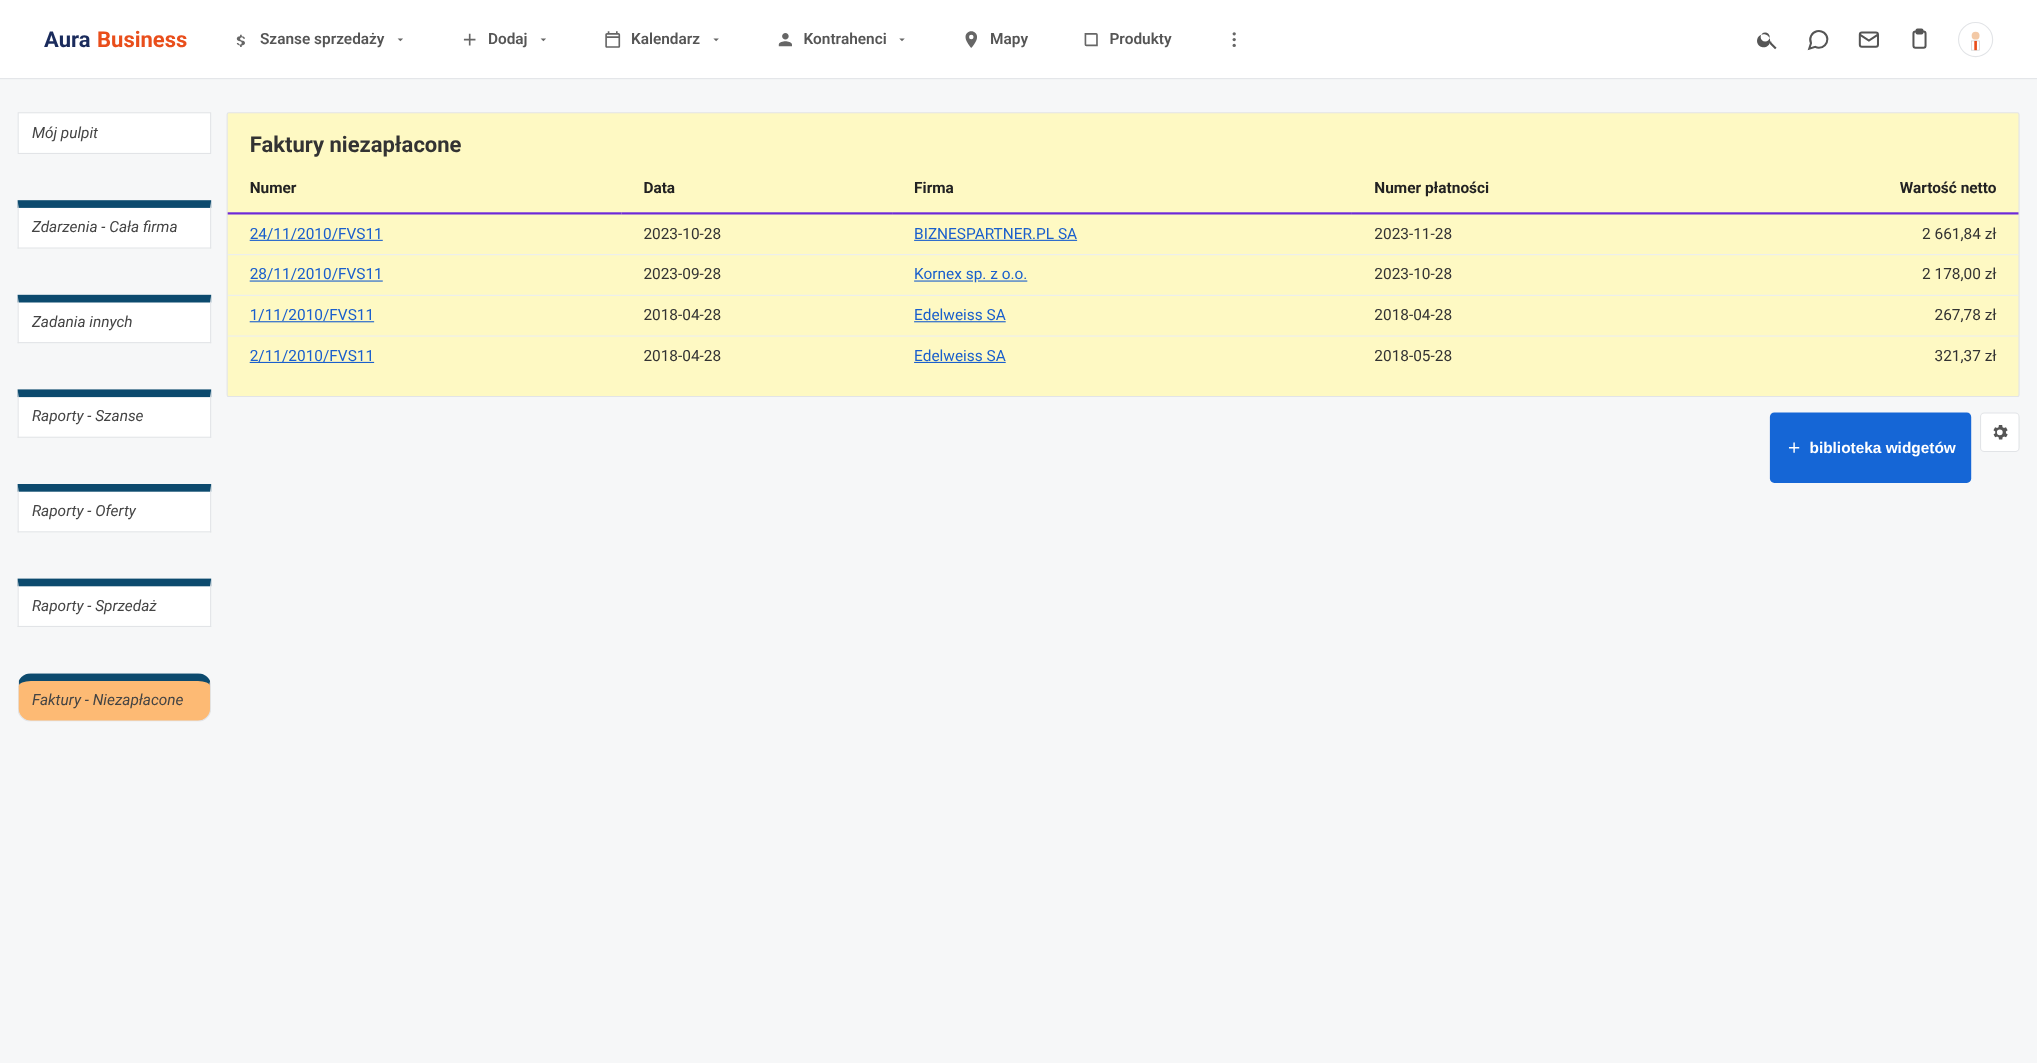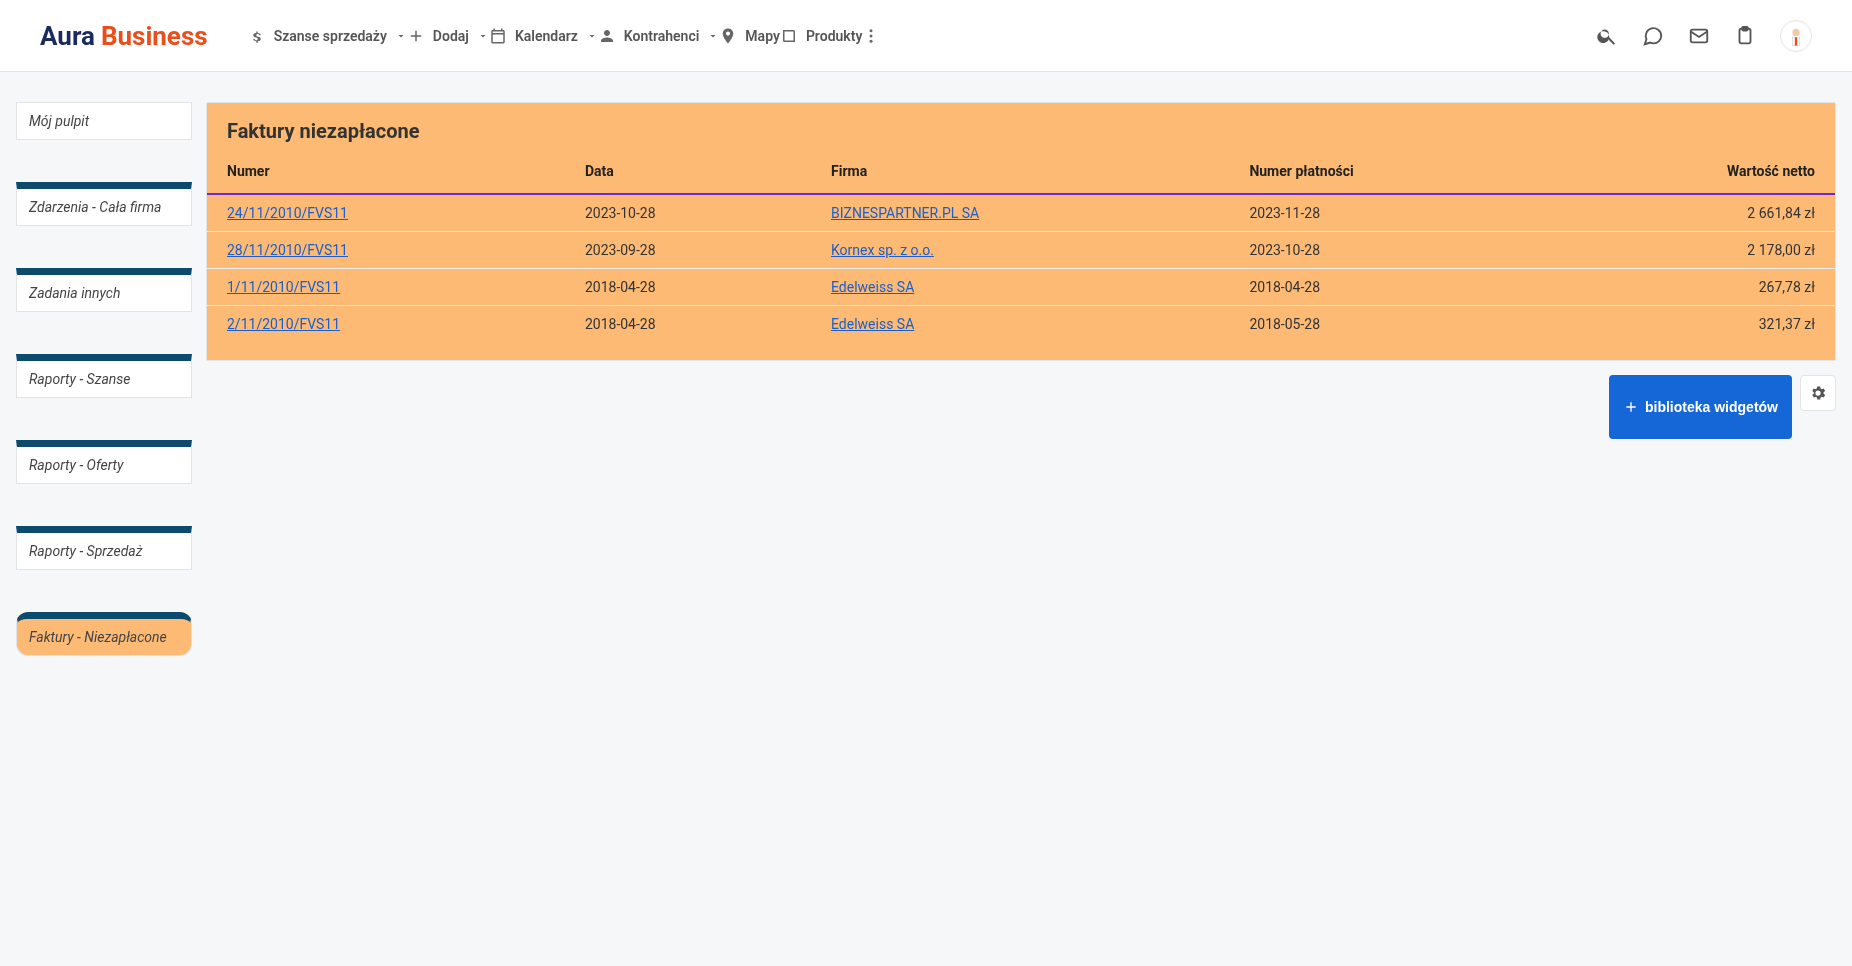--- a/index.html
+++ b/index.html
@@ -11,24 +11,24 @@
   }
   
   .navbar {
     background: #fff;
     border-bottom: 1px solid #e2e4e7;
     height: 72px;
     display: flex;
     align-items: center;
     padding: 0 40px 0 40px;
   }
-  .logo { display: flex; align-items: center; font-weight: 700; font-size: 26px; margin-right: 40px; }
+  .logo { display: flex; align-items: center; font-weight: 700; font-size: 20px; margin-right: 40px; }
   .logo .a { color: #1a2b5c; }
   .logo .b { color: #e94e1b; margin-left: 6px; }
-  .nav-items { display: flex; align-items: flex-end; flex: 1; }
+  .nav-items { display: flex; align-items: flex-end; gap: 48px; flex: 1; }
   .nav-item {
     display: flex; align-items: center; gap: 8px;
     color: #555; font-weight: 600; cursor: pointer;
   }
   .nav-item .ico { width: 18px; height: 18px; display:flex; align-items:center; justify-content:center; color:#666; }
   .nav-item .chev { width:12px; height:12px; display:flex; align-items:center; justify-content:center; color:#666; }
   .nav-right { display:flex; align-items:center; gap:24px; margin-left:auto; }
   .nav-right .ribtn { width:22px; height:22px; display:flex; align-items:center; justify-content:center; color:#555; cursor:pointer; }
   .avatar {
     width: 32px; height: 32px; border-radius: 50%;
@@ -48,21 +48,21 @@
   .side-item {
     background:#fff; border:1px solid #e2e4e7;
     padding: 10px 12px; font-size:14px; color:#444;
     cursor:pointer; margin-bottom: 0px;
   }
   .side-item + .side-item { border-top: 7px solid #0c4a6e; margin-top: 42px; }
   .side-item.active { background:#fdba74;border-radius:12px; }
 
   .main { flex:1; }
   .card {
-    background:#fdba74; border:1px solid #e2e4e7;
+    background:#fef9c3; border:1px solid #e2e4e7;
     border-radius: 2px;
   }
   .card-title { padding: 16px 20px 10px 20px; font-size: 20px; font-weight:700; color:#333; }
   table.tbl { width:100%; border-collapse: collapse; }
   table.tbl th {
     text-align:left; font-weight:700; color:#222; font-size:14px;
     padding: 10px 20px 14px 20px; border-bottom:2px solid #6d28d9;
   }
   table.tbl th.right, table.tbl td.right { text-align:right; }
   table.tbl td {

